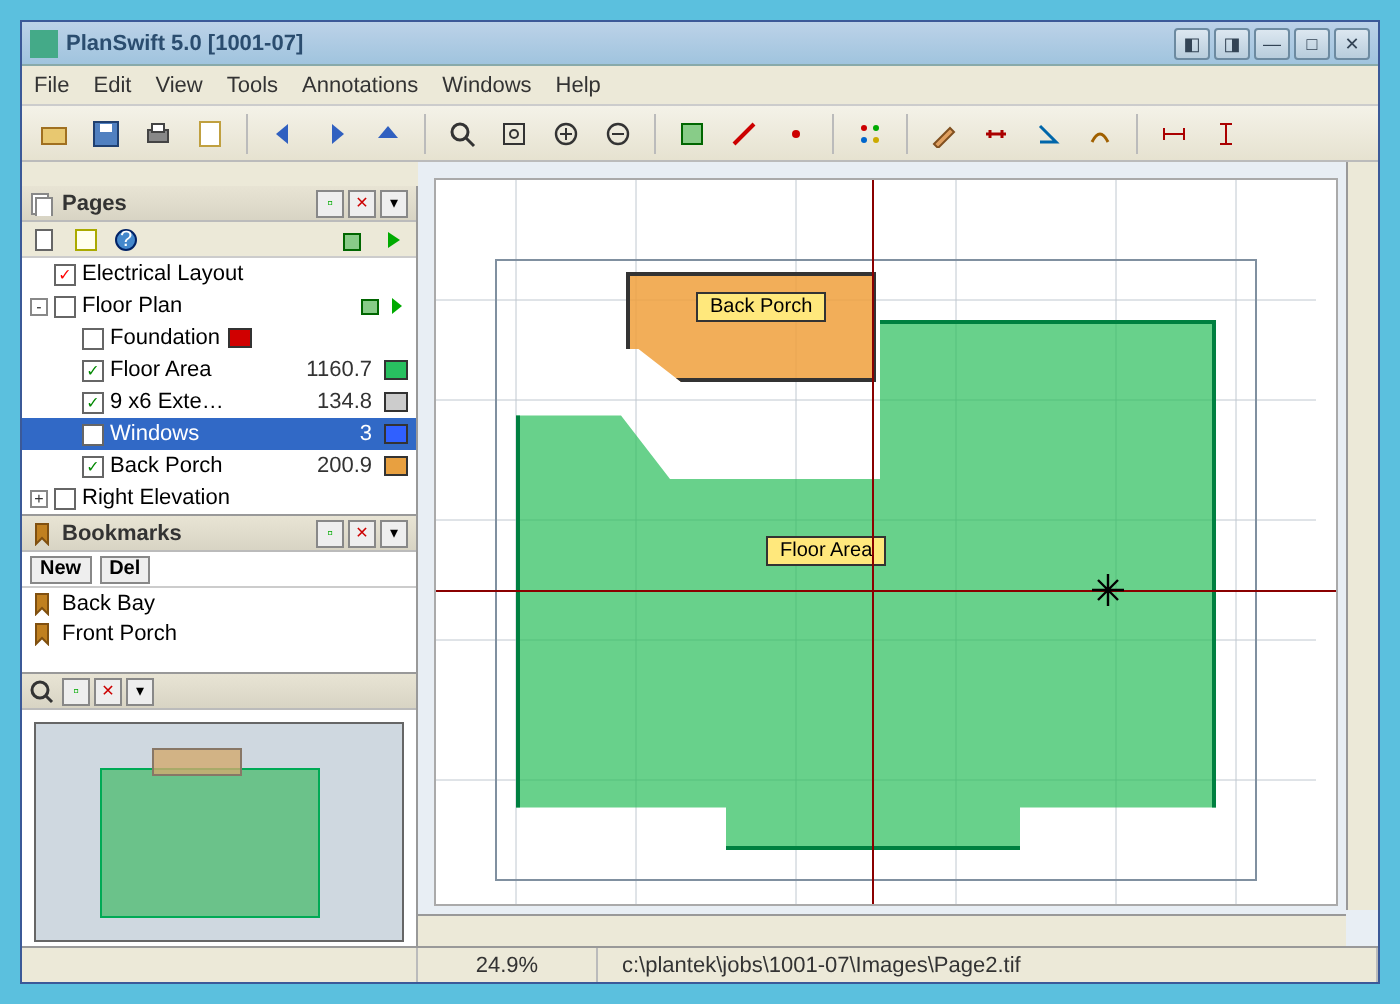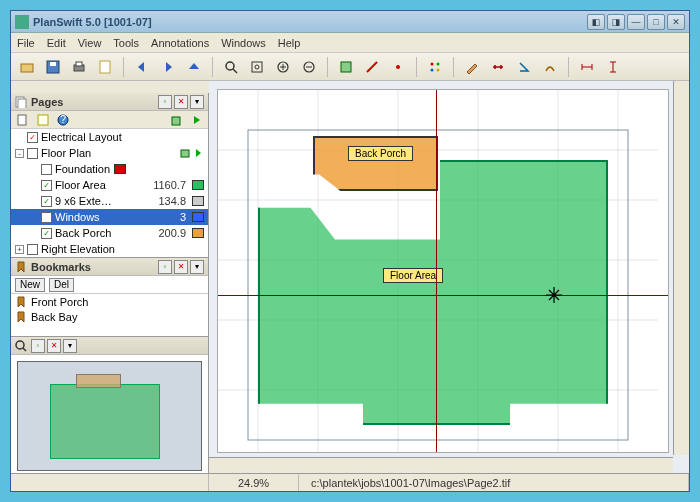--- a/index.html
+++ b/index.html
@@ -28,21 +28,21 @@
 .treerow.selected { background: #3169c6; color: #fff; }
 .indent { display: inline-block; }
 .twisty { width: 9px; height: 9px; border: 1px solid #888; font-size: 8px; line-height: 7px; text-align: center; margin-right: 3px; background: #fff; color: #333; cursor: pointer; }
 .chk { width: 11px; height: 11px; border: 1px solid #666; margin-right: 3px; background: #fff; display: inline-flex; align-items: center; justify-content: center; font-size: 8px; }
 .swatch { width: 12px; height: 10px; margin-left: 4px; border: 1px solid #333; }
 .treeval { margin-left: auto; margin-right: 2px; color: #333; }
 .treerow.selected .treeval { color: #fff; }
 .pagestoolbar { height: 18px; background: #ece9d8; display: flex; align-items: center; padding: 0 4px; gap: 4px; border-bottom: 1px solid #ccc; }
 .ptbtn { width: 16px; height: 14px; cursor: pointer; display: flex; align-items: center; justify-content: center; }
 .bmtoolbar { height: 18px; display: flex; align-items: center; padding: 0 4px; gap: 4px; background: #fff; border-bottom: 1px solid #ccc; }
-.bmbtn { border: 1px solid #888; padding: 0 4px; height: 14px; font-size: 10px; background: #eee; cursor: pointer; }
+.bmbtn { border: 1px solid #888; padding: 0 4px; height: 14px; font-size: 10px; background: #eee; cursor: pointer; font-weight: bold; }
 .bmrow { display: flex; align-items: center; height: 15px; padding: 0 4px; cursor: pointer; }
 .overview { flex: 1; }
 .ovcanvas { margin: 6px; border: 1px solid #666; background: #cfd8e0; height: 110px; position: relative; }
 .ovshape { position: absolute; background: rgba(40,180,80,0.6); border: 1px solid #0a5; }
 .canvas-area { flex: 1; position: relative; background: #e8eef4; overflow: hidden; }
 .drawing { position: absolute; inset: 8px 20px 20px 8px; background: #fff; border: 1px solid #aaa; }
 .greenfill { position: absolute; background: rgba(40,190,90,0.70); border: 2px solid #008040; }
 .orangefill { position: absolute; background: rgba(240,160,60,0.85); border: 2px solid #333; }
 .lbl { position: absolute; background: #ffe87c; border: 1px solid #333; padding: 1px 6px; font-size: 10px; }
 .crosshair-h, .crosshair-v { position: absolute; background: #8a0000; }
@@ -336,27 +336,27 @@
         <div class="panel-body" style="height:60px">
           <div class="bmtoolbar">
             <div class="bmbtn">New</div>
             <div class="bmbtn">Del</div>
           </div>
           <div id="bookmarks-list">
               <div class="bmrow">
                 <svg width="12" height="12" style="margin-right:4px">
                   <path d="M3 1 L9 1 L9 11 L6 8 L3 11 Z" fill="#c08020" stroke="#805010"></path>
                 </svg>
-                <span>Front Porch</span>
+                <span>Back Bay</span>
               </div>
               <div class="bmrow">
                 <svg width="12" height="12" style="margin-right:4px">
                   <path d="M3 1 L9 1 L9 11 L6 8 L3 11 Z" fill="#c08020" stroke="#805010"></path>
                 </svg>
-                <span>Back Bay</span>
+                <span>Front Porch</span>
               </div>
             </div>
         </div>
       </div>
 
       <div class="panel overview">
         <div class="panel-hdr">
           <svg class="picon" width="12" height="12">
               <circle cx="5" cy="5" r="4" fill="none" stroke="#333" stroke-width="1.5"></circle>
               <line x1="8" y1="8" x2="11" y2="11" stroke="#333" stroke-width="1.5"></line>

